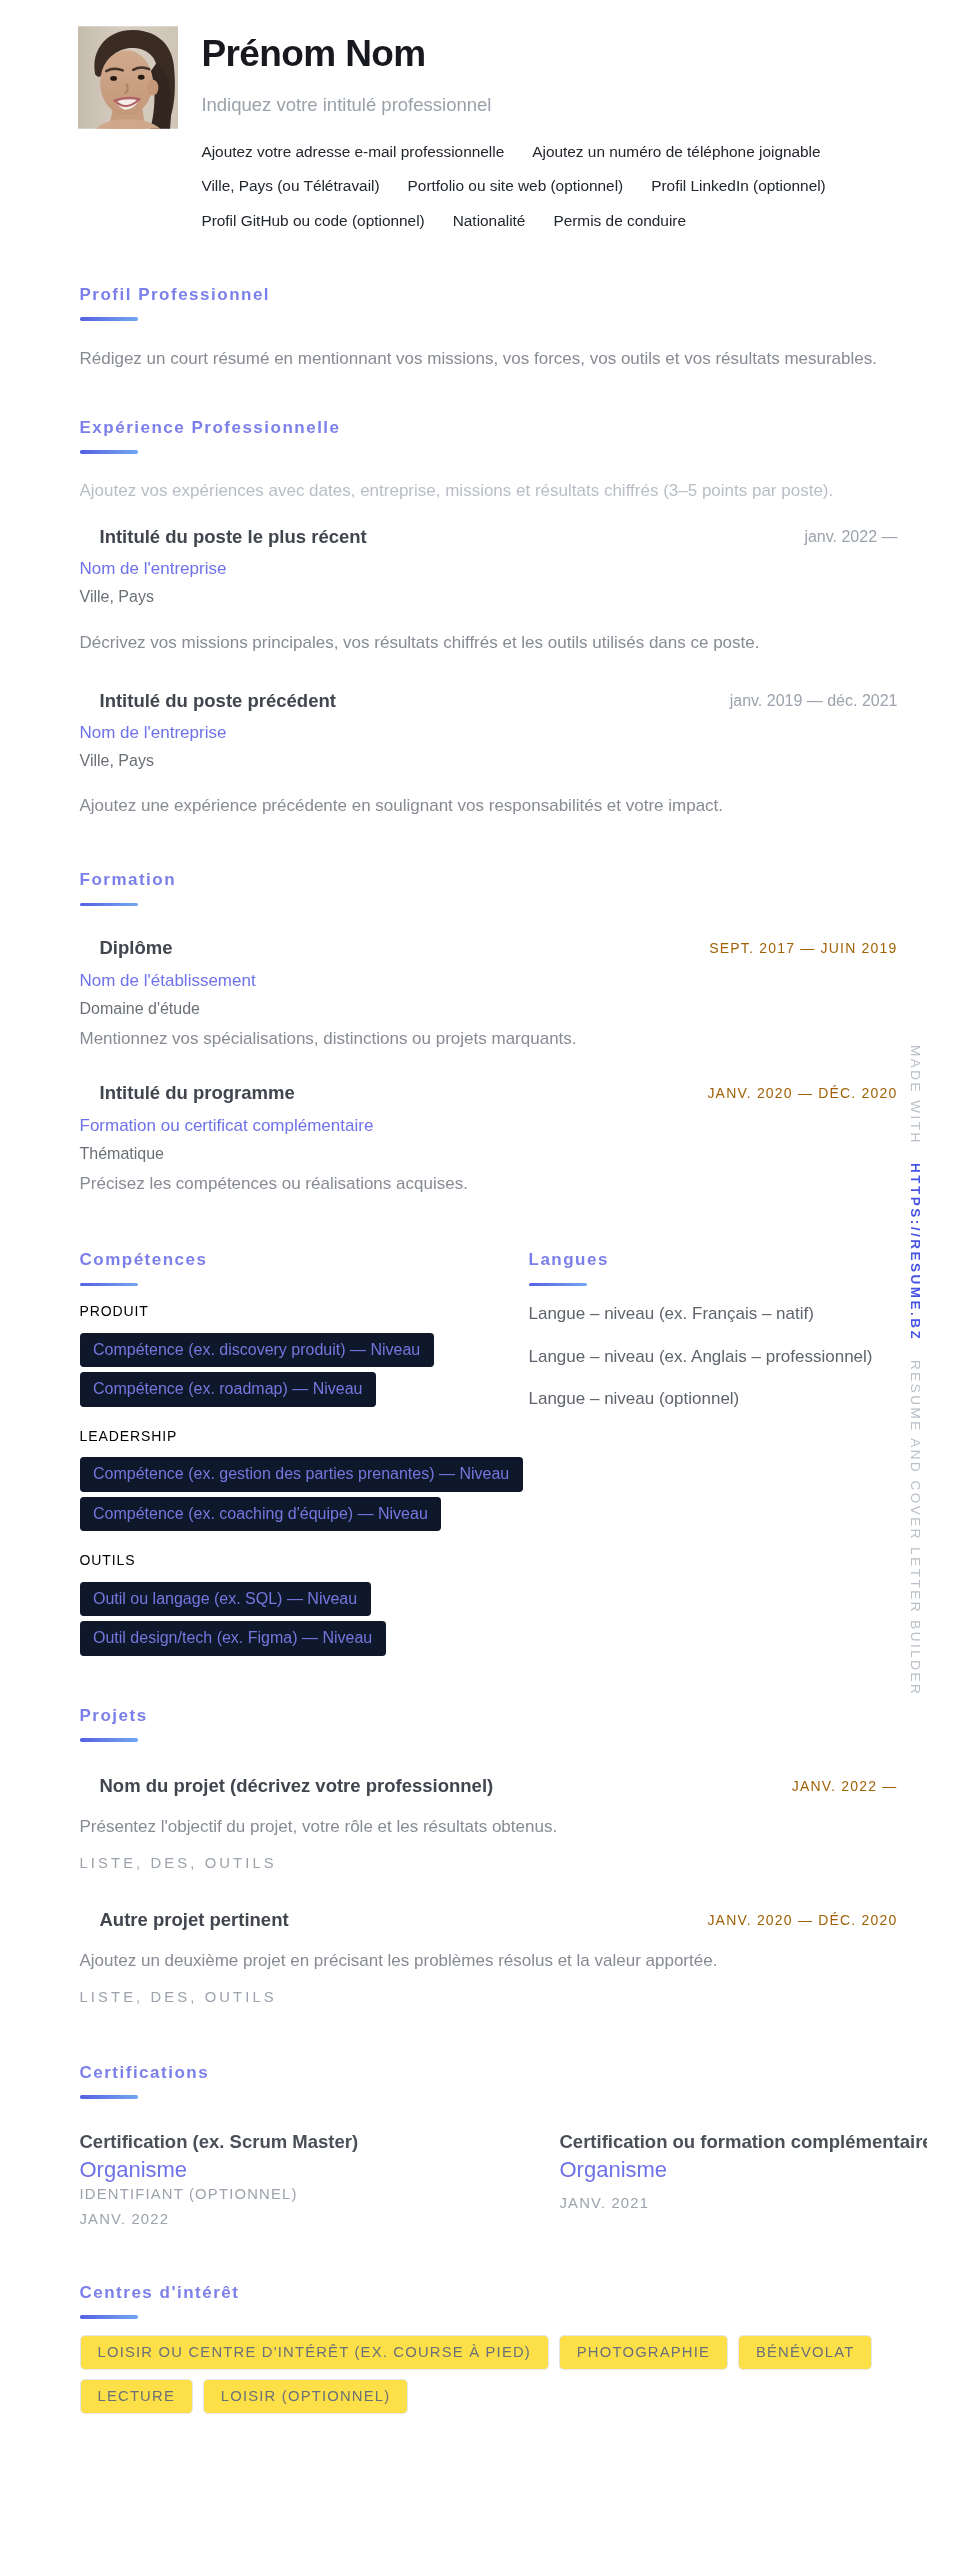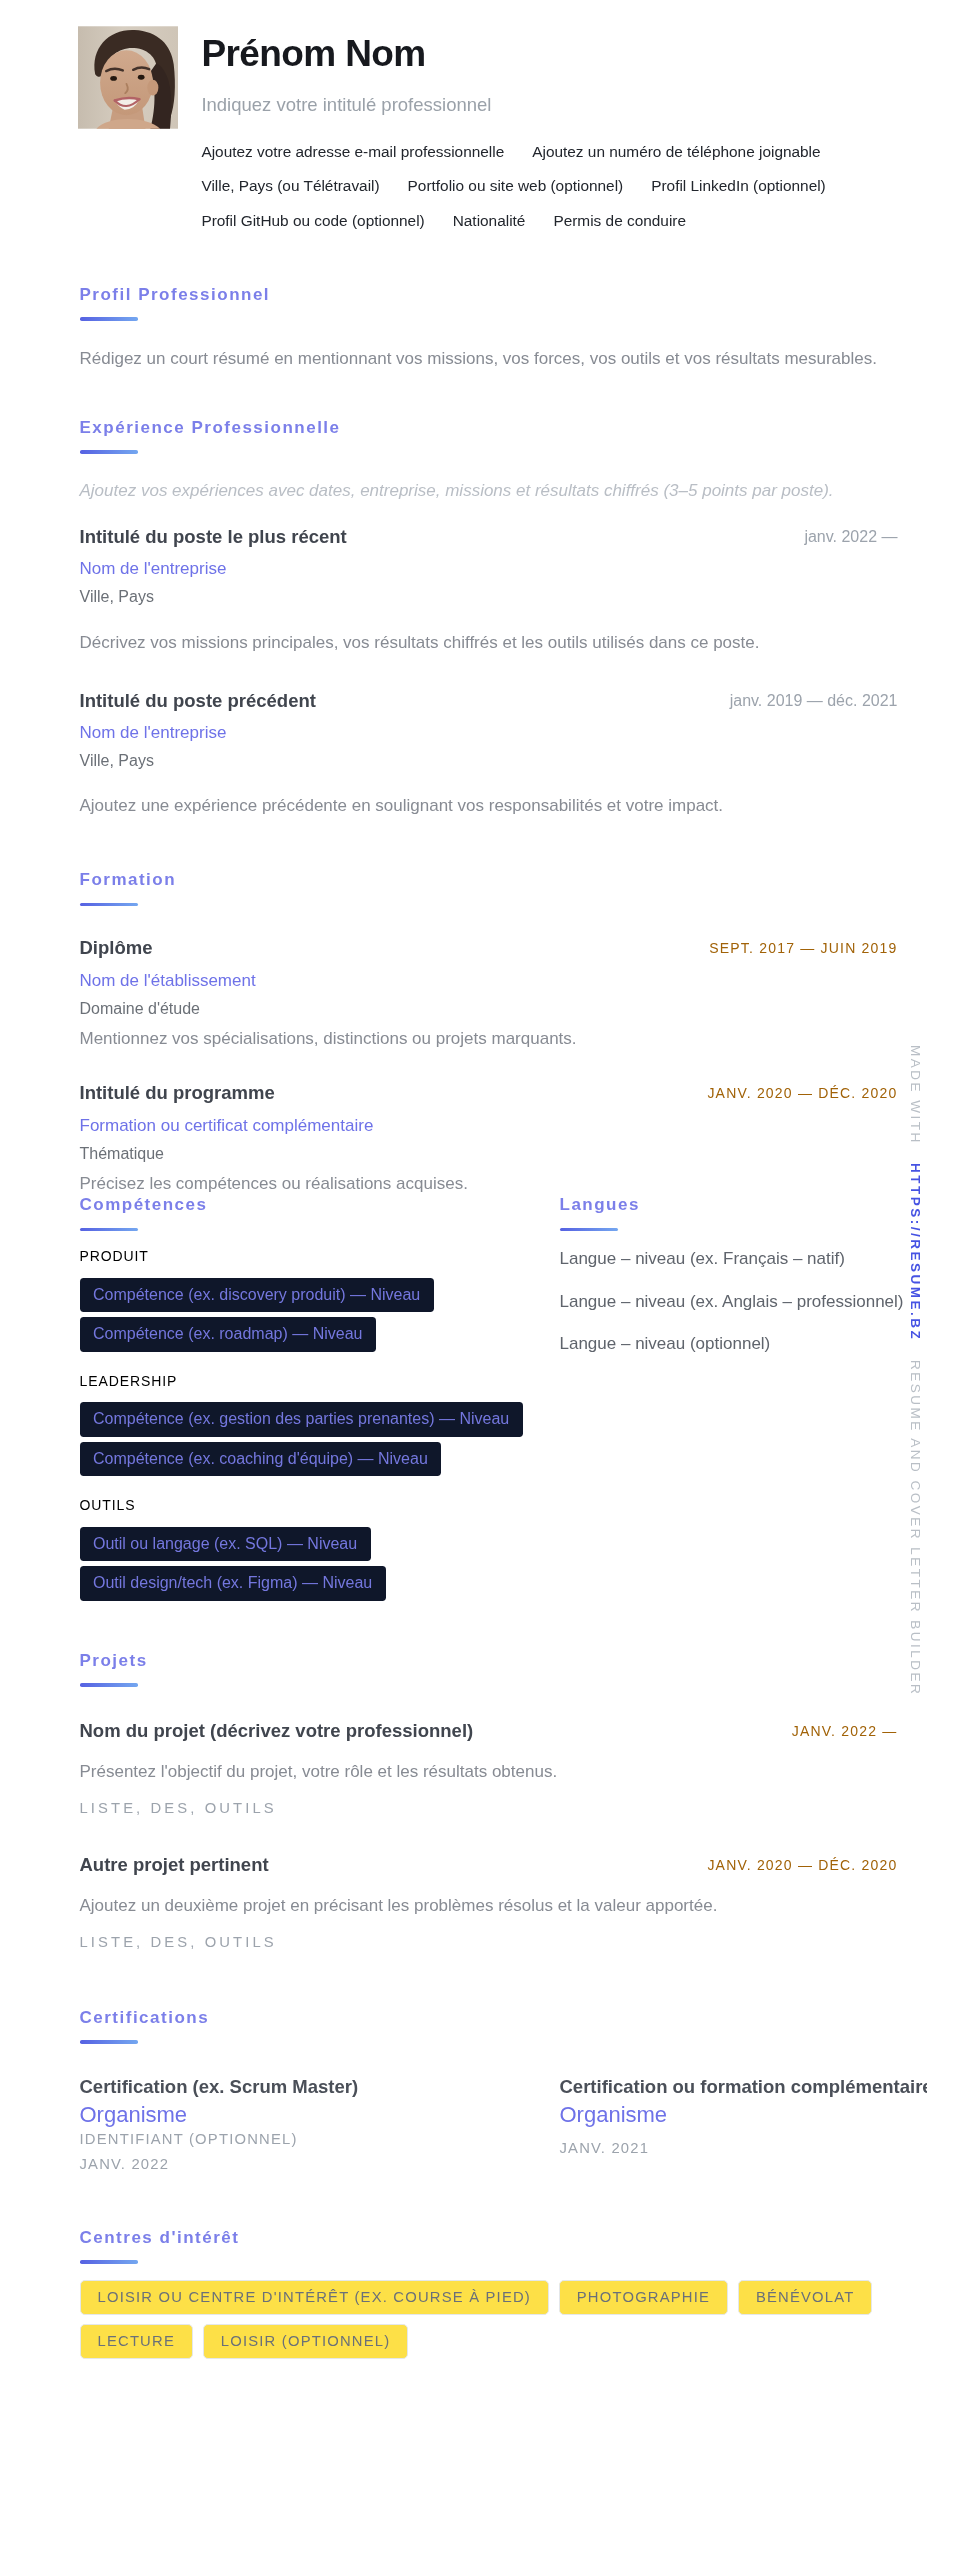--- a/index.html
+++ b/index.html
@@ -18,23 +18,23 @@
   .contacts { margin-top:27px; font-size:15.4px; color:#22262d; font-weight:500; }
   .contact-row { display:flex; flex-wrap:wrap; column-gap:28px; line-height:18.5px; margin-bottom:16px; }
   .contact-row:last-child { margin-bottom:0; }
 
   
   .content { padding:0 29.5px; }
   .sec-head { font-size:17px; line-height:21px; font-weight:700; letter-spacing:1.5px; color:#7b7fe9; }
   .sec-line { width:58px; height:3.7px; border-radius:1.8px; margin-top:12.3px;
               background:linear-gradient(90deg,#5661e2 0%,#74a7f0 100%); }
   .body-text { font-size:17px; line-height:38px; color:#878b93; max-width:868px; }
-  .intro-text { font-size:17px; line-height:38px; color:#b9bec5; max-width:868px;font-style:italic; }
-
-  .entry-row { display:flex; justify-content:space-between; align-items:flex-start; }
+  .intro-text { font-size:17px; line-height:38px; color:#b9bec5; max-width:868px; }
+
+  .entry-row { display:flex; justify-content:space-between; align-items:flex-start;margin-left:20px; }
   .entry-title { font-size:18.5px; line-height:22px; font-weight:600; color:#40454e; max-width:646px; }
   .entry-date-lc { font-size:16px; line-height:22px; color:#9ca3ac; white-space:nowrap; }
   .entry-date-uc { font-size:14px; line-height:22px; color:#a16207; letter-spacing:1.2px; white-space:nowrap; }
   .entry-org { margin-top:9.8px; font-size:17px; line-height:21px; font-weight:500; color:#6e72e8; }
   .entry-loc { margin-top:8.6px; font-size:16px; line-height:19.7px; color:#6b7077; }
   .entry-desc { margin-top:24.6px; font-size:17px; line-height:21px; color:#878b93; max-width:868px; }
 
   .sec-profile { margin-top:54px; }
   .sec-profile .body-text { margin-top:18.5px; }
 
@@ -44,21 +44,21 @@
   .exp-entry-2 { margin-top:37px; }
 
   .sec-edu { margin-top:53px; }
   .edu-entry-1 { margin-top:31px; }
   .edu-entry-2 { margin-top:33px; }
   .edu-org { margin-top:11px; font-size:17px; line-height:21px; font-weight:500; color:#6e72e8; }
   .edu-field { margin-top:7.4px; font-size:16px; line-height:19.7px; color:#6b7077; }
   .edu-desc { margin-top:9.8px; font-size:17px; line-height:21px; color:#878b93; }
 
   
-  .two-col { display:grid; grid-template-columns:449px 449px; column-gap:31px; }
+  .two-col { margin-top:55px; display:grid; grid-template-columns:449px 449px; }
   .skill-group-label { font-size:14px; line-height:18.5px; font-weight:400; letter-spacing:0.9px; color:#000000; }
   .lbl-1 { margin-top:16px; }
   .lbl-2, .lbl-3 { margin-top:19.7px; }
   .pill { display:table; margin-top:12.3px; padding:8px 13.5px; font-size:16px; line-height:18.5px;
           color:#7477de; background:#0f172a; border-radius:3.7px; white-space:nowrap; }
   .pill + .pill { margin-top:4.9px; }
   .lang-item { margin-top:17px; font-size:17px; line-height:21px; color:#5f646c; }
   .lang-item + .lang-item { margin-top:21.5px; }
 
   

